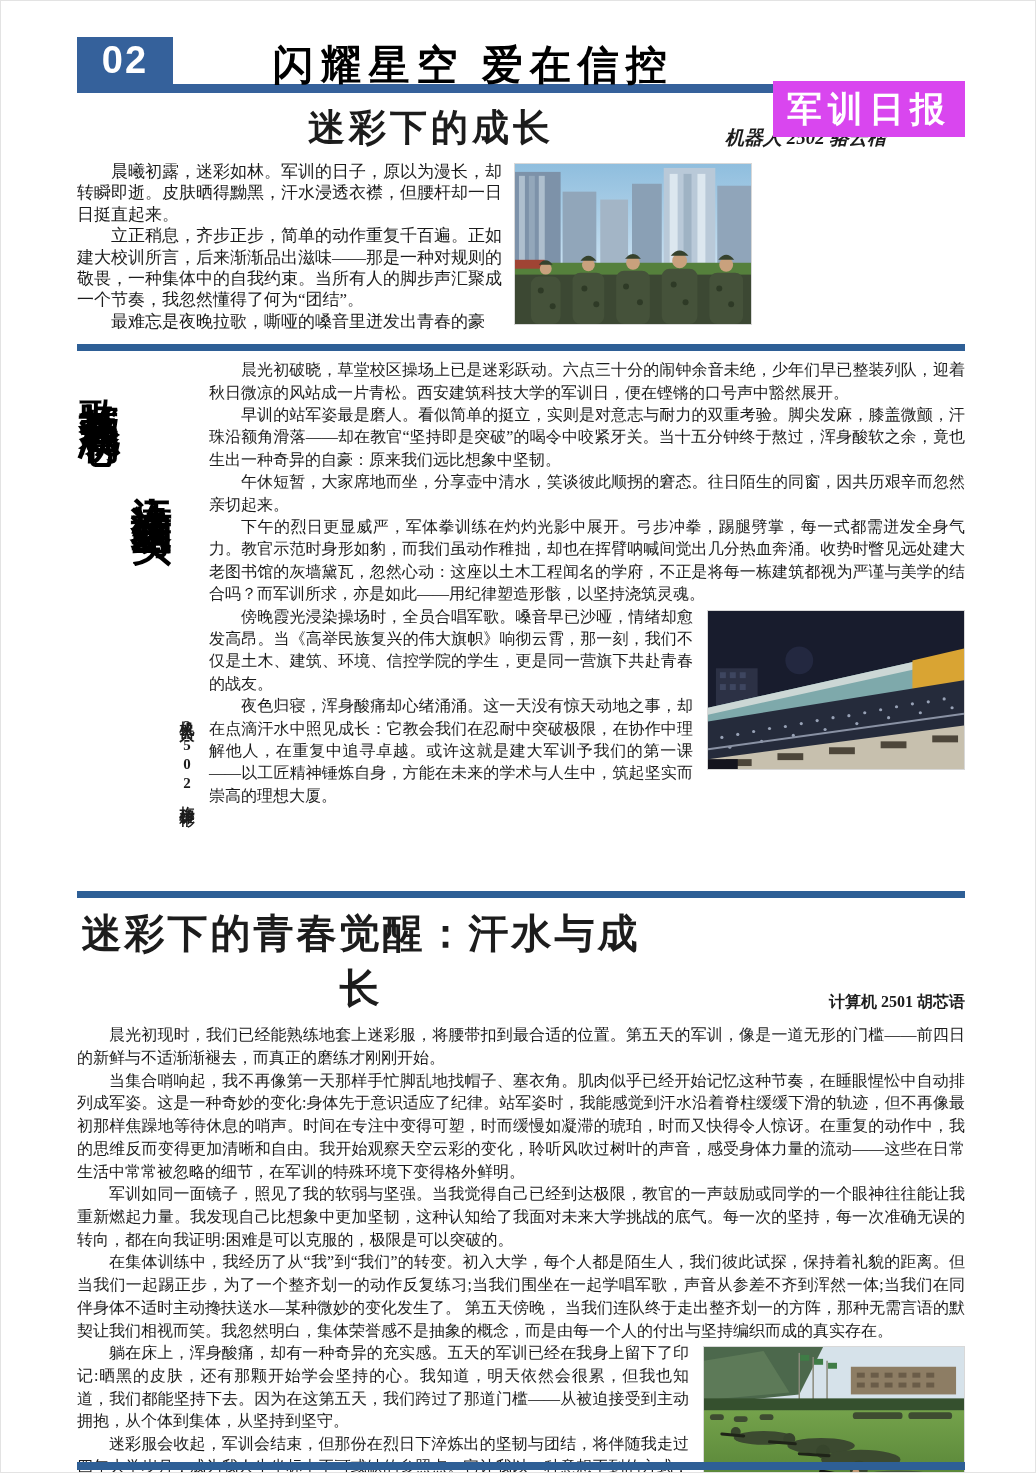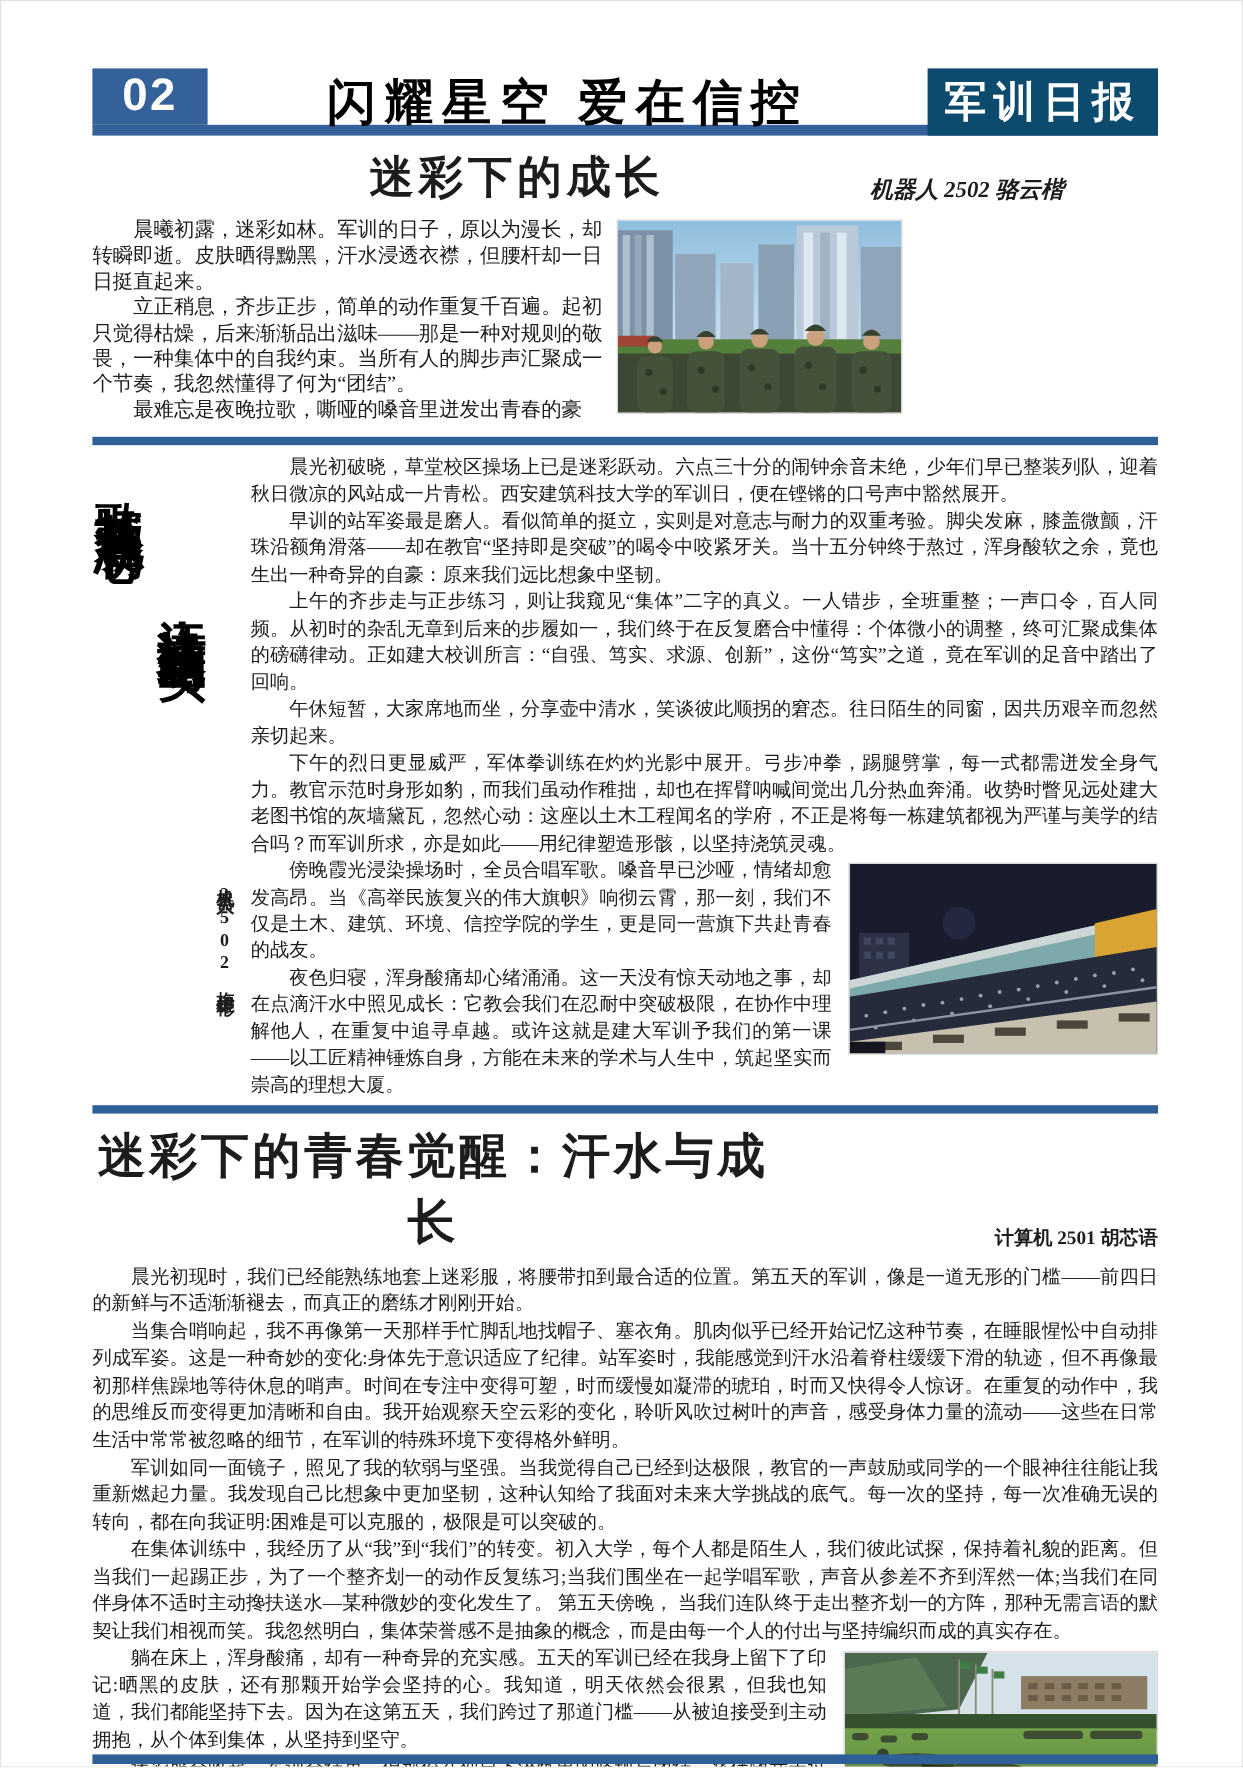--- a/index.html
+++ b/index.html
@@ -2,41 +2,41 @@
 <html><head>
 <meta charset="utf-8">
 <style>
   * { margin:0; padding:0; box-sizing:border-box; }
   html,body { background:#ffffff; }
   .page {
     position:relative; width:1036px; height:1473px; margin:0 auto;
     background:#ffffff; overflow:hidden;
     font-family:"Liberation Serif","DejaVu Serif",serif;
     color:#1c1c1c;
-    padding:56px 70px 0 76px;
+    padding:36px 70px 0 76px;
     border:1px solid #e3e3e3;
   }
   
   .mast { position:relative; height:60px; }
   .mast-bar { position:absolute; left:0; right:0; top:47px; height:9px; background:#35619b; }
   .mast-row { position:relative; display:flex; align-items:flex-start; }
   .page-num {
     width:96px; height:47px; background:#35619b; color:#fff;
     font-family:"Liberation Sans","DejaVu Sans",sans-serif;
     font-size:38px; font-weight:bold; display:flex; align-items:center; justify-content:center;
     letter-spacing:2px;
   }
   .slogan {
     flex:1; text-align:center; font-size:41px; font-weight:900;
     letter-spacing:7px; line-height:1.1; padding-top:6px; color:#000;
   }
   .mast-title {
-    width:192px; height:56px; background:#0c4a6e; color:#fff;
+    width:192px; height:56px; background:#d946ef; color:#fff;
     font-size:35px; font-weight:700; letter-spacing:6px;
-    display:flex; align-items:center; justify-content:center; z-index:2;
+    display:flex; align-items:center; justify-content:center; z-index:2;margin-top:44px;
   }
   
   .rule { height:7px; background:#2e5f96; }
   p.body { text-align:justify; text-indent:2em; }
   p.noindent { text-indent:0; }
   .photo { border:1px solid #d8d8d8; background:#eee; overflow:hidden; }
   .photo svg { display:block; width:100%; height:100%; }
   
   .a1-head { display:flex; align-items:flex-end; margin-top:6px; }
   .a1-title { flex:1; text-align:center; font-size:37px; font-weight:900; letter-spacing:4px; padding-left:60px; }
@@ -83,21 +83,21 @@
   </div>
 
   <div>
     <div class="a1-head">
       <div class="a1-title">迷彩下的成长</div>
       <div class="a1-author">机器人 2502 骆云楷</div>
     </div>
     <div class="a1-body">
       <div class="a1-col1">
         <p class="body">晨曦初露，迷彩如林。军训的日子，原以为漫长，却转瞬即逝。皮肤晒得黝黑，汗水浸透衣襟，但腰杆却一日日挺直起来。</p>
-        <p class="body">立正稍息，齐步正步，简单的动作重复千百遍。起初只觉得枯燥，后来渐渐品出滋味——那是一种对规则的敬畏，一种集体中的自我约束。当所有人的脚步声汇聚成一个节奏，我忽然懂得了何为“团结”。</p>
+        <p class="body">立正稍息，齐步正步，简单的动作重复千百遍。正如建大校训所言，后来渐渐品出滋味——那是一种对规则的敬畏，一种集体中的自我约束。当所有人的脚步声汇聚成一个节奏，我忽然懂得了何为“团结”。</p>
         <p class="body">最难忘是夜晚拉歌，嘶哑的嗓音里迸发出青春的豪</p>
       </div>
       <div class="photo a1-photo">
         <svg viewBox="0 0 238 162" preserveAspectRatio="none">
           <defs>
             <linearGradient id="sky1" x1="0" y1="0" x2="0" y2="1">
               <stop offset="0" stop-color="#8fbede"></stop>
                 <stop offset="1" stop-color="#e9f3fb"></stop>
             </linearGradient>
           </defs>
@@ -158,21 +158,20 @@
 
   <div class="a2">
     <div class="a2-titles">
       <div class="vt vt-main vt1">歌扬暮色凝初心</div>
       <div class="vt vt-main vt2">汗滴操场筑笃实，</div>
       <div class="vt vt-author">机器人2502梅雄彬</div>
     </div>
     <div class="a2-body">
       <p class="body">晨光初破晓，草堂校区操场上已是迷彩跃动。六点三十分的闹钟余音未绝，少年们早已整装列队，迎着秋日微凉的风站成一片青松。西安建筑科技大学的军训日，便在铿锵的口号声中豁然展开。</p>
       <p class="body">早训的站军姿最是磨人。看似简单的挺立，实则是对意志与耐力的双重考验。脚尖发麻，膝盖微颤，汗珠沿额角滑落——却在教官“坚持即是突破”的喝令中咬紧牙关。当十五分钟终于熬过，浑身酸软之余，竟也生出一种奇异的自豪：原来我们远比想象中坚韧。</p>
-      <p class="body">上午的齐步走与正步练习，则让我窥见“集体”二字的真义。一人错步，全班重整；一声口令，百人同频。从初时的杂乱无章到后来的步履如一，我们终于在反复磨合中懂得：个体微小的调整，终可汇聚成集体的磅礴律动。正如建大校训所言：“自强、笃实、求源、创新”，这份“笃实”之道，竟在军训的足音中踏出了回响。</p>
       <p class="body">午休短暂，大家席地而坐，分享壶中清水，笑谈彼此顺拐的窘态。往日陌生的同窗，因共历艰辛而忽然亲切起来。</p>
       <p class="body">下午的烈日更显威严，军体拳训练在灼灼光影中展开。弓步冲拳，踢腿劈掌，每一式都需迸发全身气力。教官示范时身形如豹，而我们虽动作稚拙，却也在挥臂呐喊间觉出几分热血奔涌。收势时瞥见远处建大老图书馆的灰墙黛瓦，忽然心动：这座以土木工程闻名的学府，不正是将每一栋建筑都视为严谨与美学的结合吗？而军训所求，亦是如此——用纪律塑造形骸，以坚持浇筑灵魂。</p>
       <div class="photo a2-photo">
         <svg viewBox="0 0 258 160" preserveAspectRatio="none">
           <rect width="258" height="160" fill="#181c2d"></rect>
           <rect x="8" y="58" width="42" height="44" fill="#2c3145"></rect>
           <g fill="#3e4660">
             <rect x="12" y="62" width="6" height="6"></rect>
               <rect x="22" y="62" width="6" height="6"></rect>
               <rect x="32" y="62" width="6" height="6"></rect>

